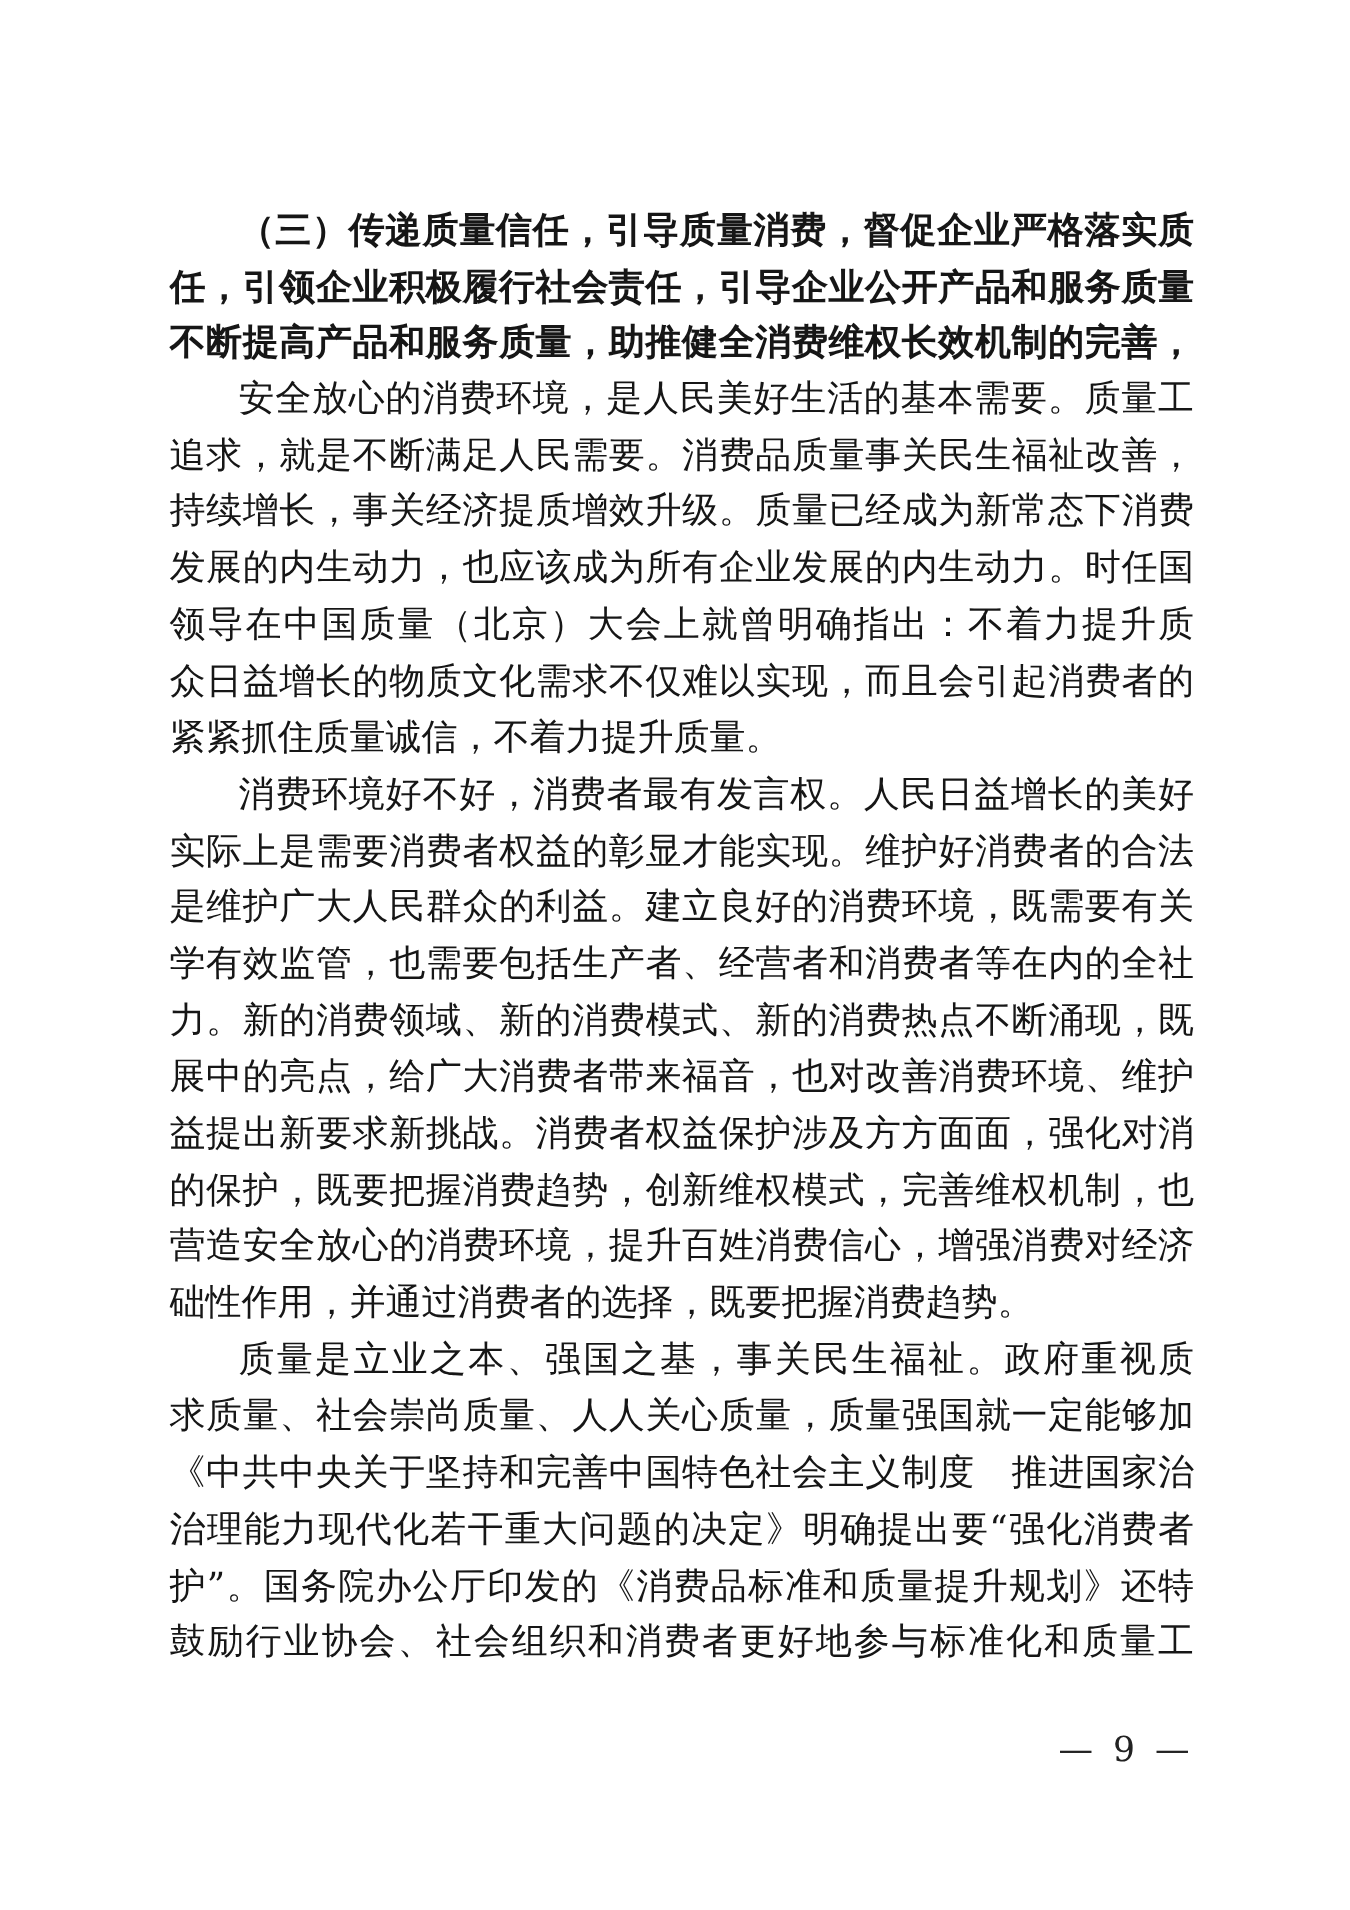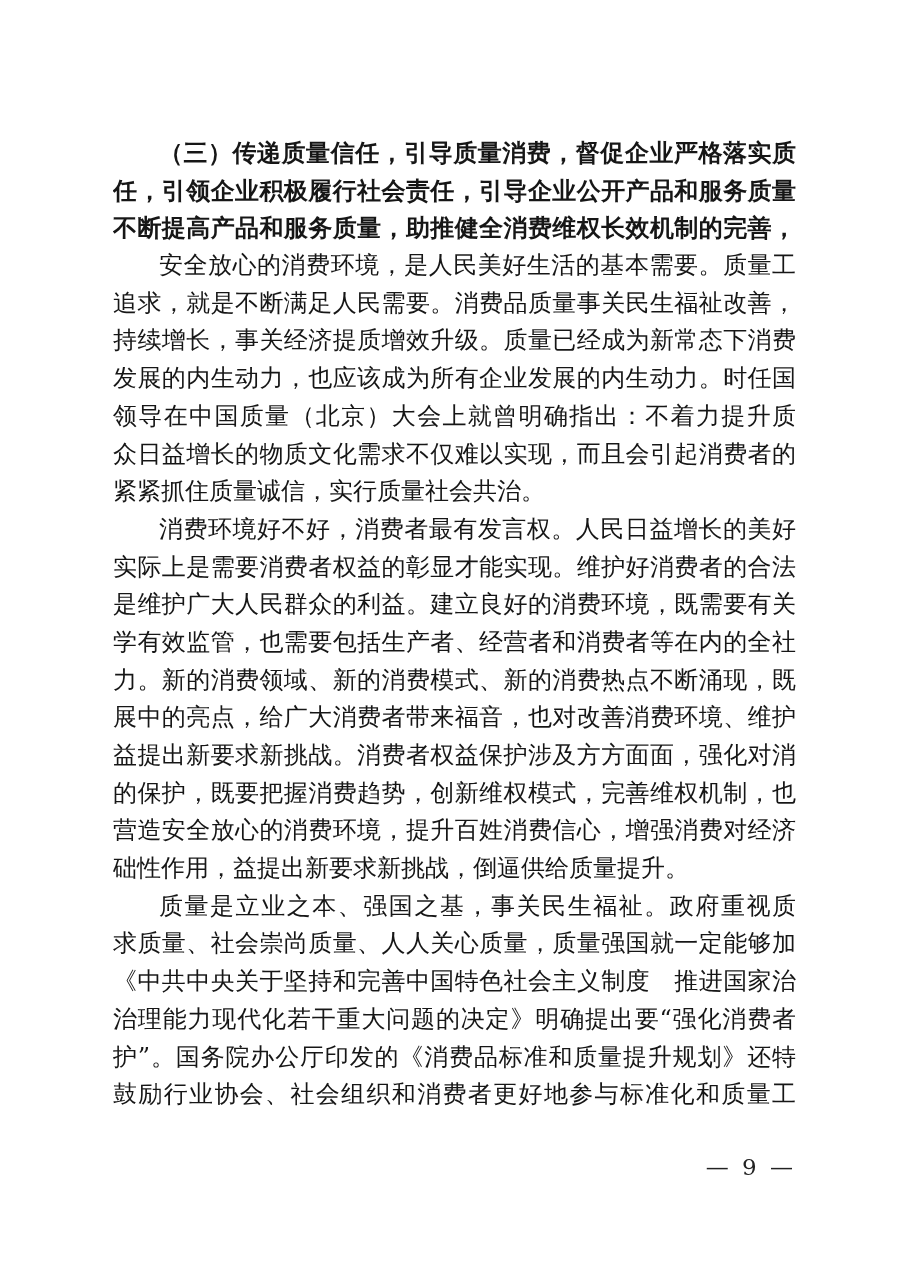--- a/index.html
+++ b/index.html
@@ -58,33 +58,33 @@
         <div class="line">任，引领企业积极履行社会责任，引导企业公开产品和服务质量诚信承诺，</div>
         <div class="line">不断提高产品和服务质量，助推健全消费维权长效机制的完善，助力我国</div>
       </div>
       <div class="para">
         <div class="line first">安全放心的消费环境，是人民美好生活的基本需要。质量工作的目标</div>
         <div class="line">追求，就是不断满足人民需要。消费品质量事关民生福祉改善，事关消费</div>
         <div class="line">持续增长，事关经济提质增效升级。质量已经成为新常态下消费和经济</div>
         <div class="line">发展的内生动力，也应该成为所有企业发展的内生动力。时任国务院主要</div>
         <div class="line">领导在中国质量（北京）大会上就曾明确指出：不着力提升质量，人民群</div>
         <div class="line">众日益增长的物质文化需求不仅难以实现，而且会引起消费者的怨言，要</div>
-        <div class="line lastline">紧紧抓住质量诚信，实行质量社会共治。</div>
+        <div class="line lastline">紧紧抓住质量诚信，不着力提升质量。</div>
       </div>
       <div class="para">
         <div class="line first">消费环境好不好，消费者最有发言权。人民日益增长的美好生活需要，</div>
         <div class="line">实际上是需要消费者权益的彰显才能实现。维护好消费者的合法权益，就</div>
         <div class="line">是维护广大人民群众的利益。建立良好的消费环境，既需要有关部门的科</div>
         <div class="line">学有效监管，也需要包括生产者、经营者和消费者等在内的全社会共同努</div>
         <div class="line">力。新的消费领域、新的消费模式、新的消费热点不断涌现，既是经济发</div>
         <div class="line">展中的亮点，给广大消费者带来福音，也对改善消费环境、维护消费者权</div>
         <div class="line">益提出新要求新挑战。消费者权益保护涉及方方面面，强化对消费者权益</div>
         <div class="line">的保护，既要把握消费趋势，创新维权模式，完善维权机制，也要为百姓</div>
         <div class="line">营造安全放心的消费环境，提升百姓消费信心，增强消费对经济发展的基</div>
-        <div class="line lastline">础性作用，益提出新要求新挑战，倒逼供给质量提升。</div>
+        <div class="line lastline">础性作用，并通过消费者的选择，既要把握消费趋势。</div>
       </div>
       <div class="para">
         <div class="line first">质量是立业之本、强国之基，事关民生福祉。政府重视质量、企业追</div>
         <div class="line">求质量、社会崇尚质量、人人关心质量，质量强国就一定能够加速建成。</div>
         <div class="line">《中共中央关于坚持和完善中国特色社会主义制度　推进国家治理体系和</div>
         <div class="line">治理能力现代化若干重大问题的决定》明确提出要“强化消费者权益保</div>
         <div class="line">护”。国务院办公厅印发的《消费品标准和质量提升规划》还特别要求：</div>
         <div class="line">鼓励行业协会、社会组织和消费者更好地参与标准化和质量工作；强化</div>
       </div>
     </div>

